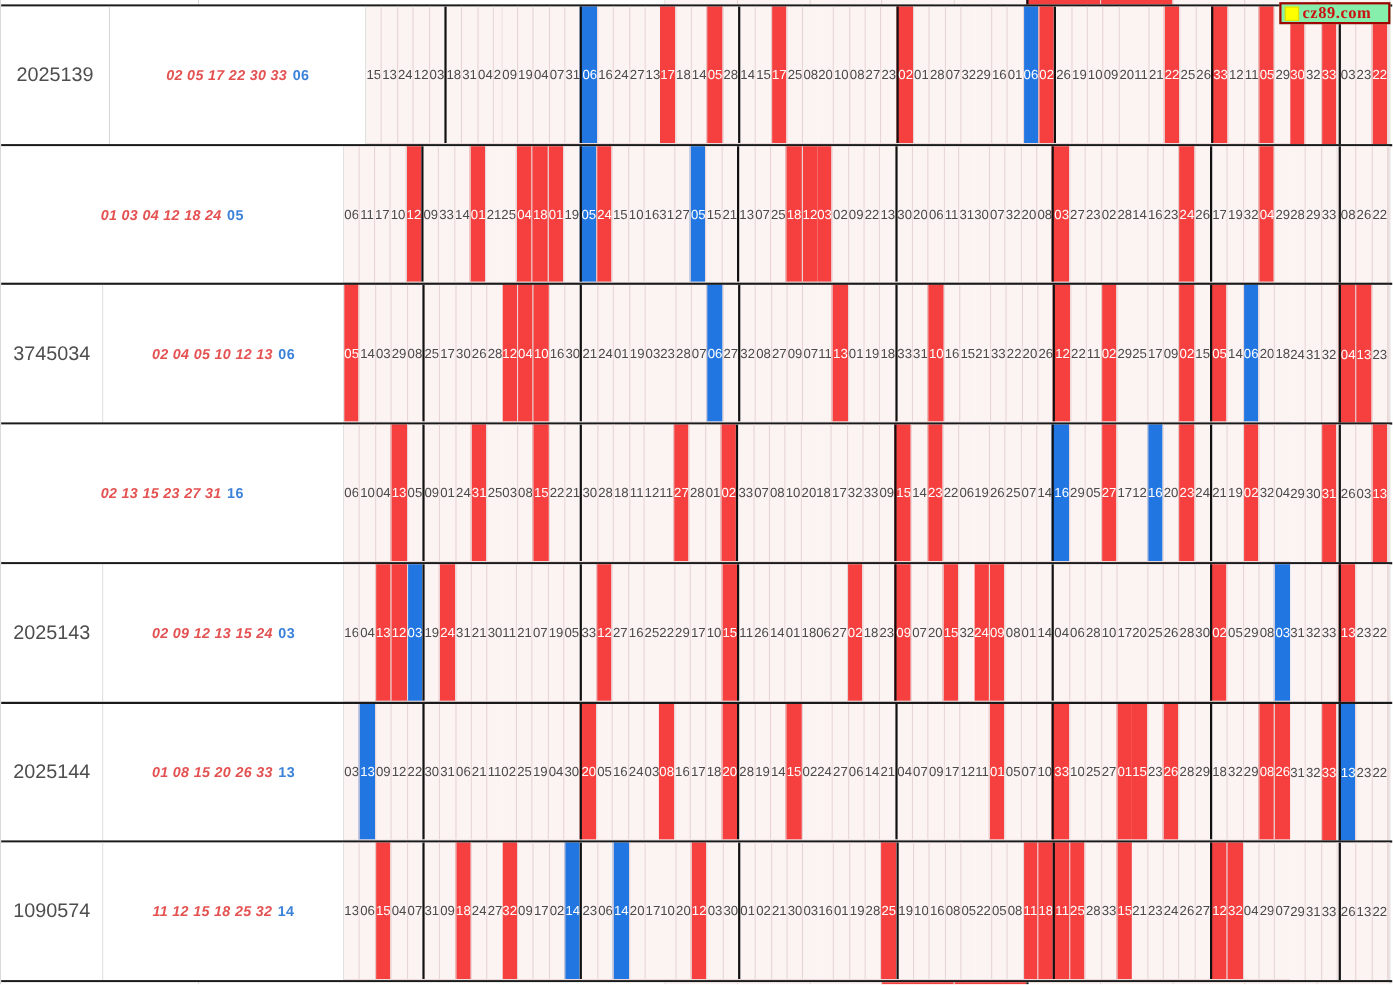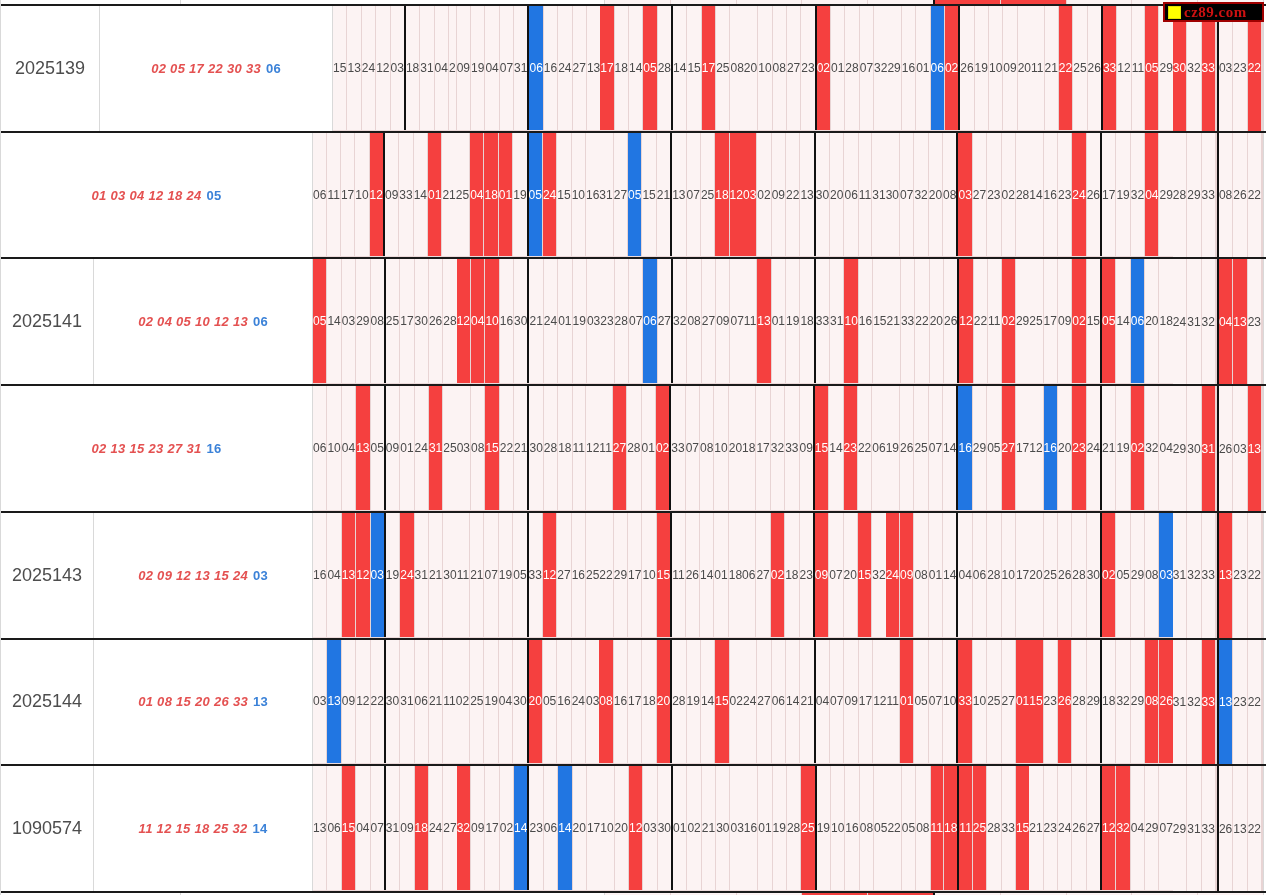--- a/index.html
+++ b/index.html
@@ -33,21 +33,21 @@
   .cell.hit-blue{background:var(--hit-blue,#2176e2);color:#fff;}
   .strip{display:flex;}
   .strip.top{height:4px;}
   .strip.bottom{height:4px;border-top:2px solid var(--sep,#1a1a1a);box-sizing:border-box;}
   .strip .sp1{width:180px;border-right:1px solid var(--colline,#d9d9d9);background:#fff;box-sizing:border-box;}
   .strip .sp2{width:424px;border-right:1px solid var(--colline,#d9d9d9);background:#fff;box-sizing:border-box;}
   .minigrid{flex:1;display:flex;border-right:1px solid var(--colline,#d9d9d9);margin-right:2px;box-sizing:border-box;}
   .minigrid .cell{height:100%;}
   .logo{
     position:absolute;top:2px;right:2px;width:101px;height:20px;z-index:9;
-    background:#000000;border:2px solid var(--logo-border,#a00000);box-sizing:border-box;
+    background:#86efac;border:2px solid var(--logo-border,#a00000);box-sizing:border-box;
     display:flex;align-items:center;padding:0 3px;gap:3px;cursor:pointer;text-decoration:none;
   }
   .logo-sq{width:13px;height:13px;background:var(--logo-yellow,#ffff00);border:1px solid #e0e000;box-sizing:border-box;}
   .logo-text{font-family:"Liberation Serif",serif;font-weight:bold;font-size:15px;
     color:var(--logo-red,#cc1111);letter-spacing:.5px;line-height:1;}
 </style>
 </head>
 <body>
 
 <div class="chart">
@@ -250,21 +250,21 @@
             <div class="cell sec">08</div>
             <div class="cell">26</div>
             <div class="cell">22</div>
             <div class="cell empty"></div>
             <div class="cell empty"></div>
           </div>
         </div>
       </div>
       <div class="block">
         <div class="period-col">
-          <span>2025141</span>
+          <span>3745034</span>
         </div>
         <div class="win-col">
           <span class="win-red">02 04 05 10 12 13</span>
           <span class="win-blue">06</span>
         </div>
         <div class="grid">
           <div class="grow">
             <div class="cell hit-red">05</div>
             <div class="cell">14</div>
             <div class="cell">03</div>

